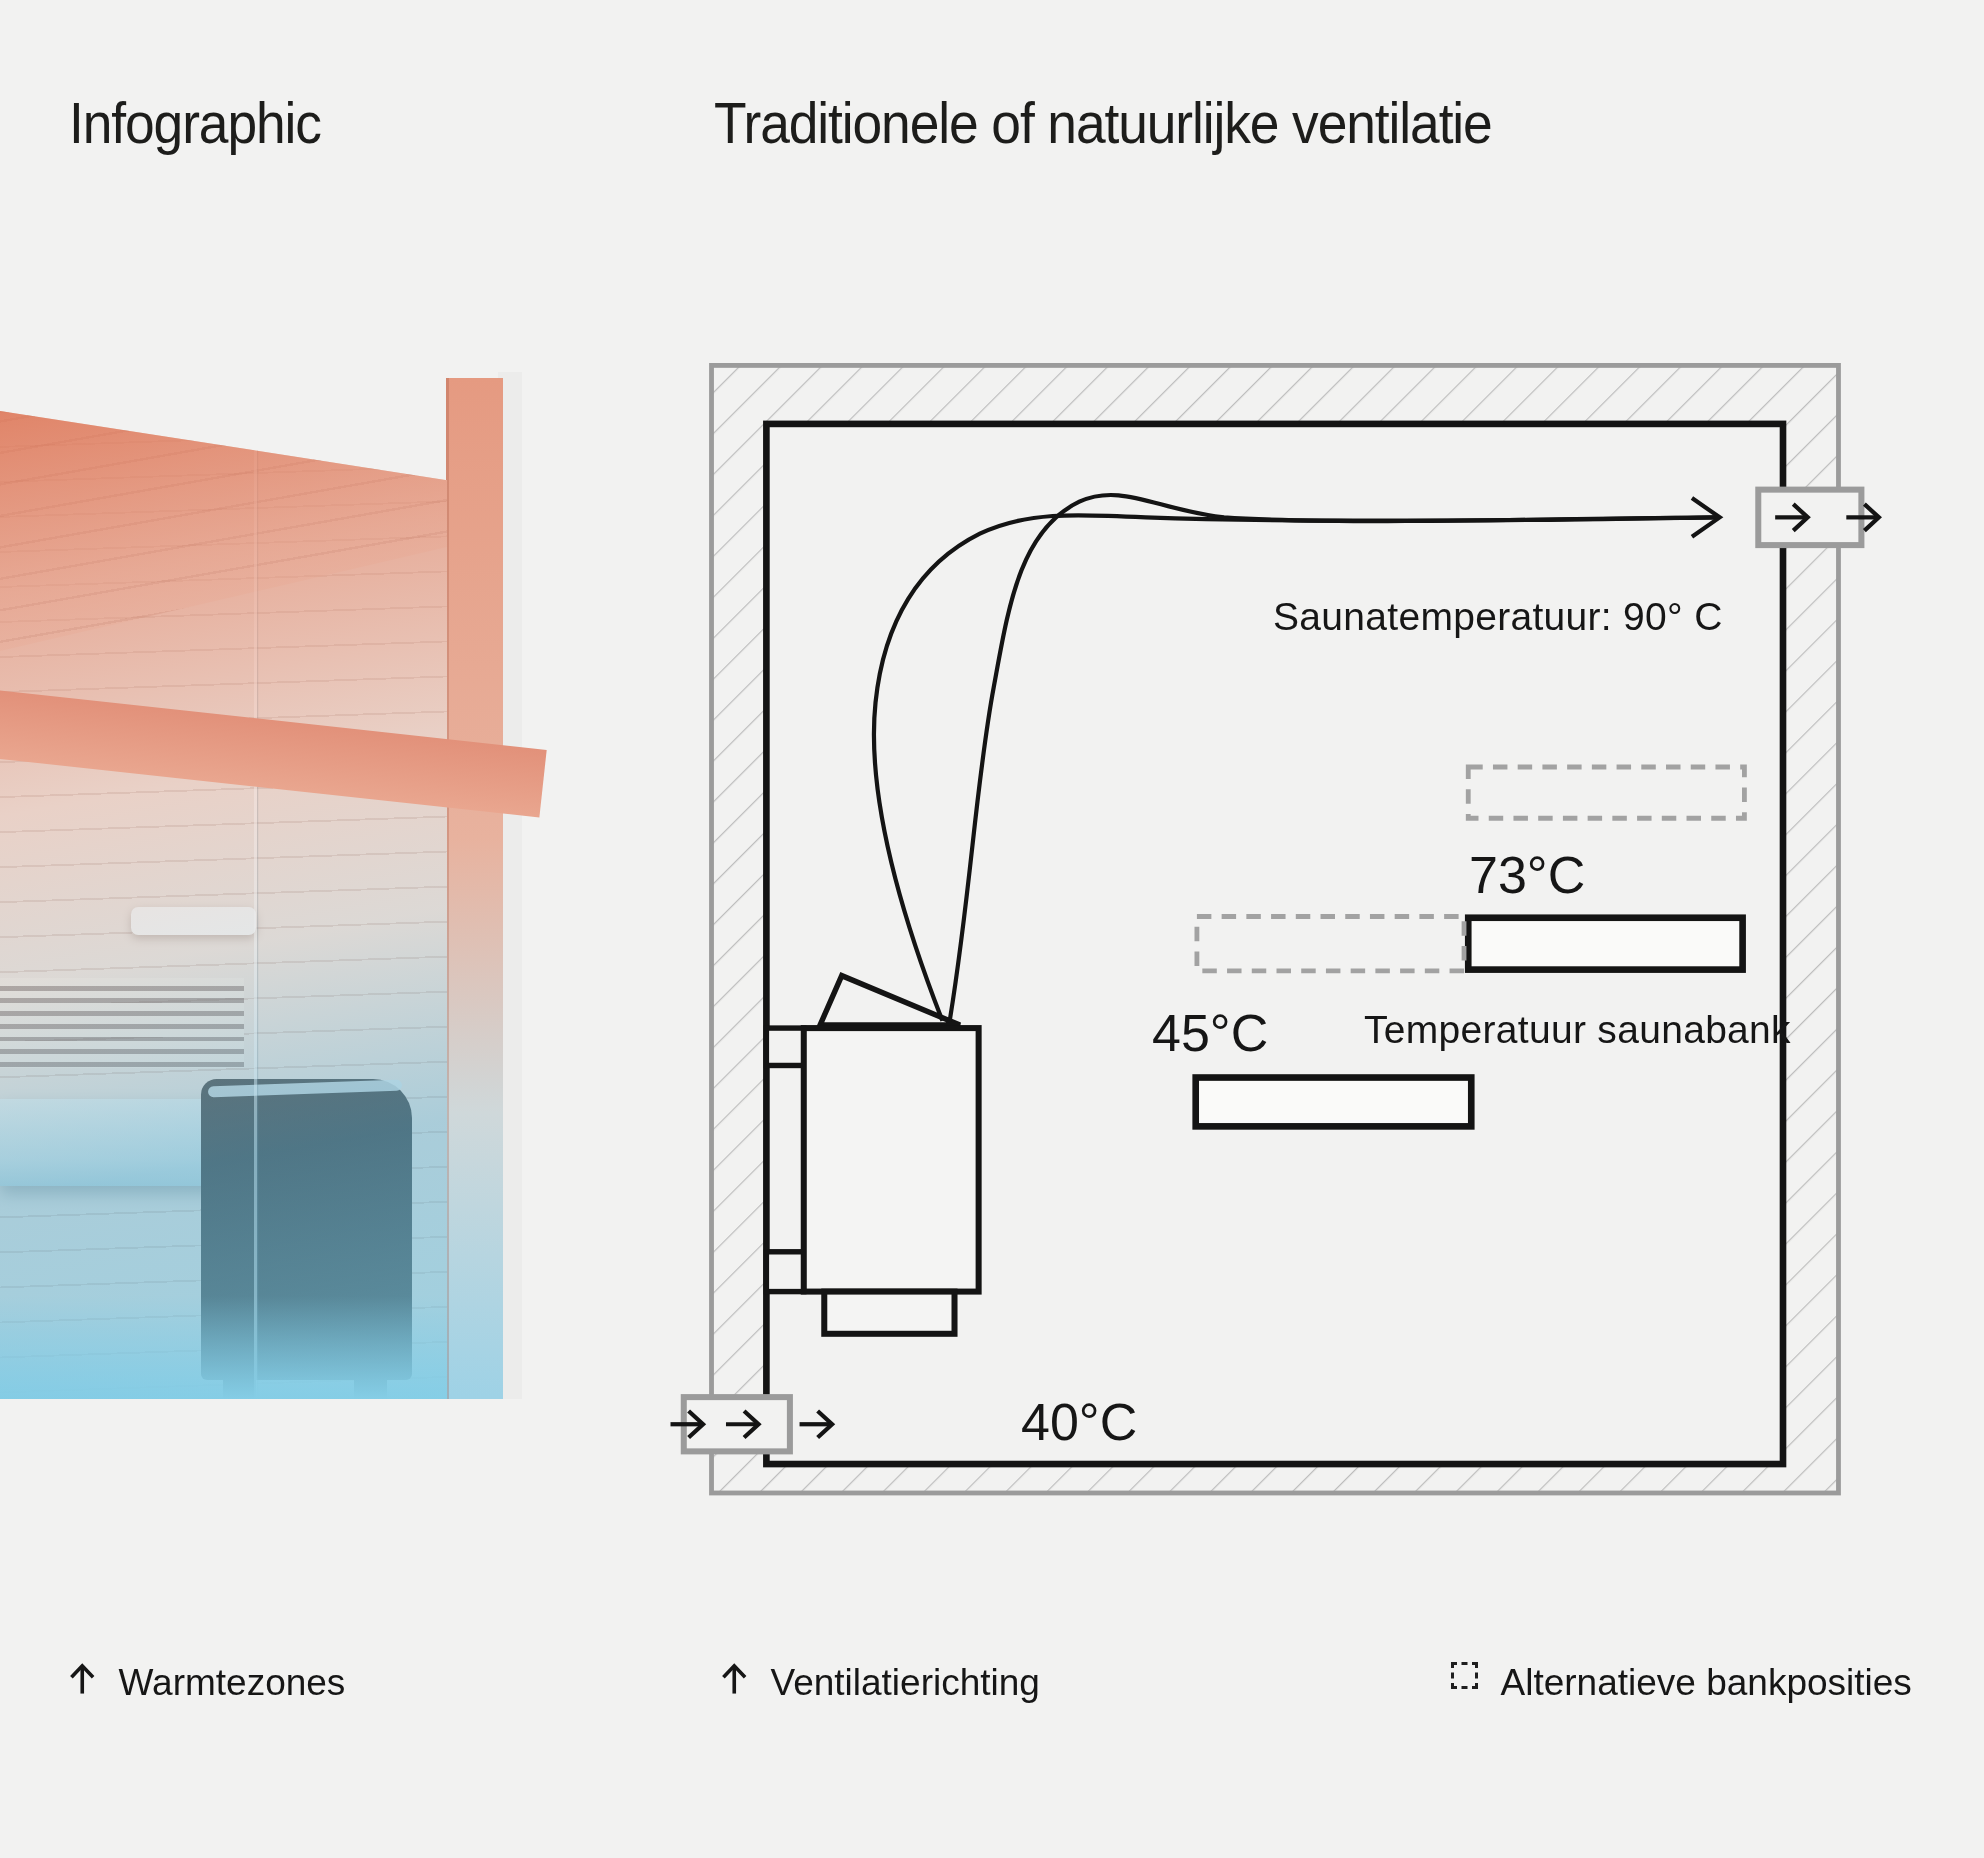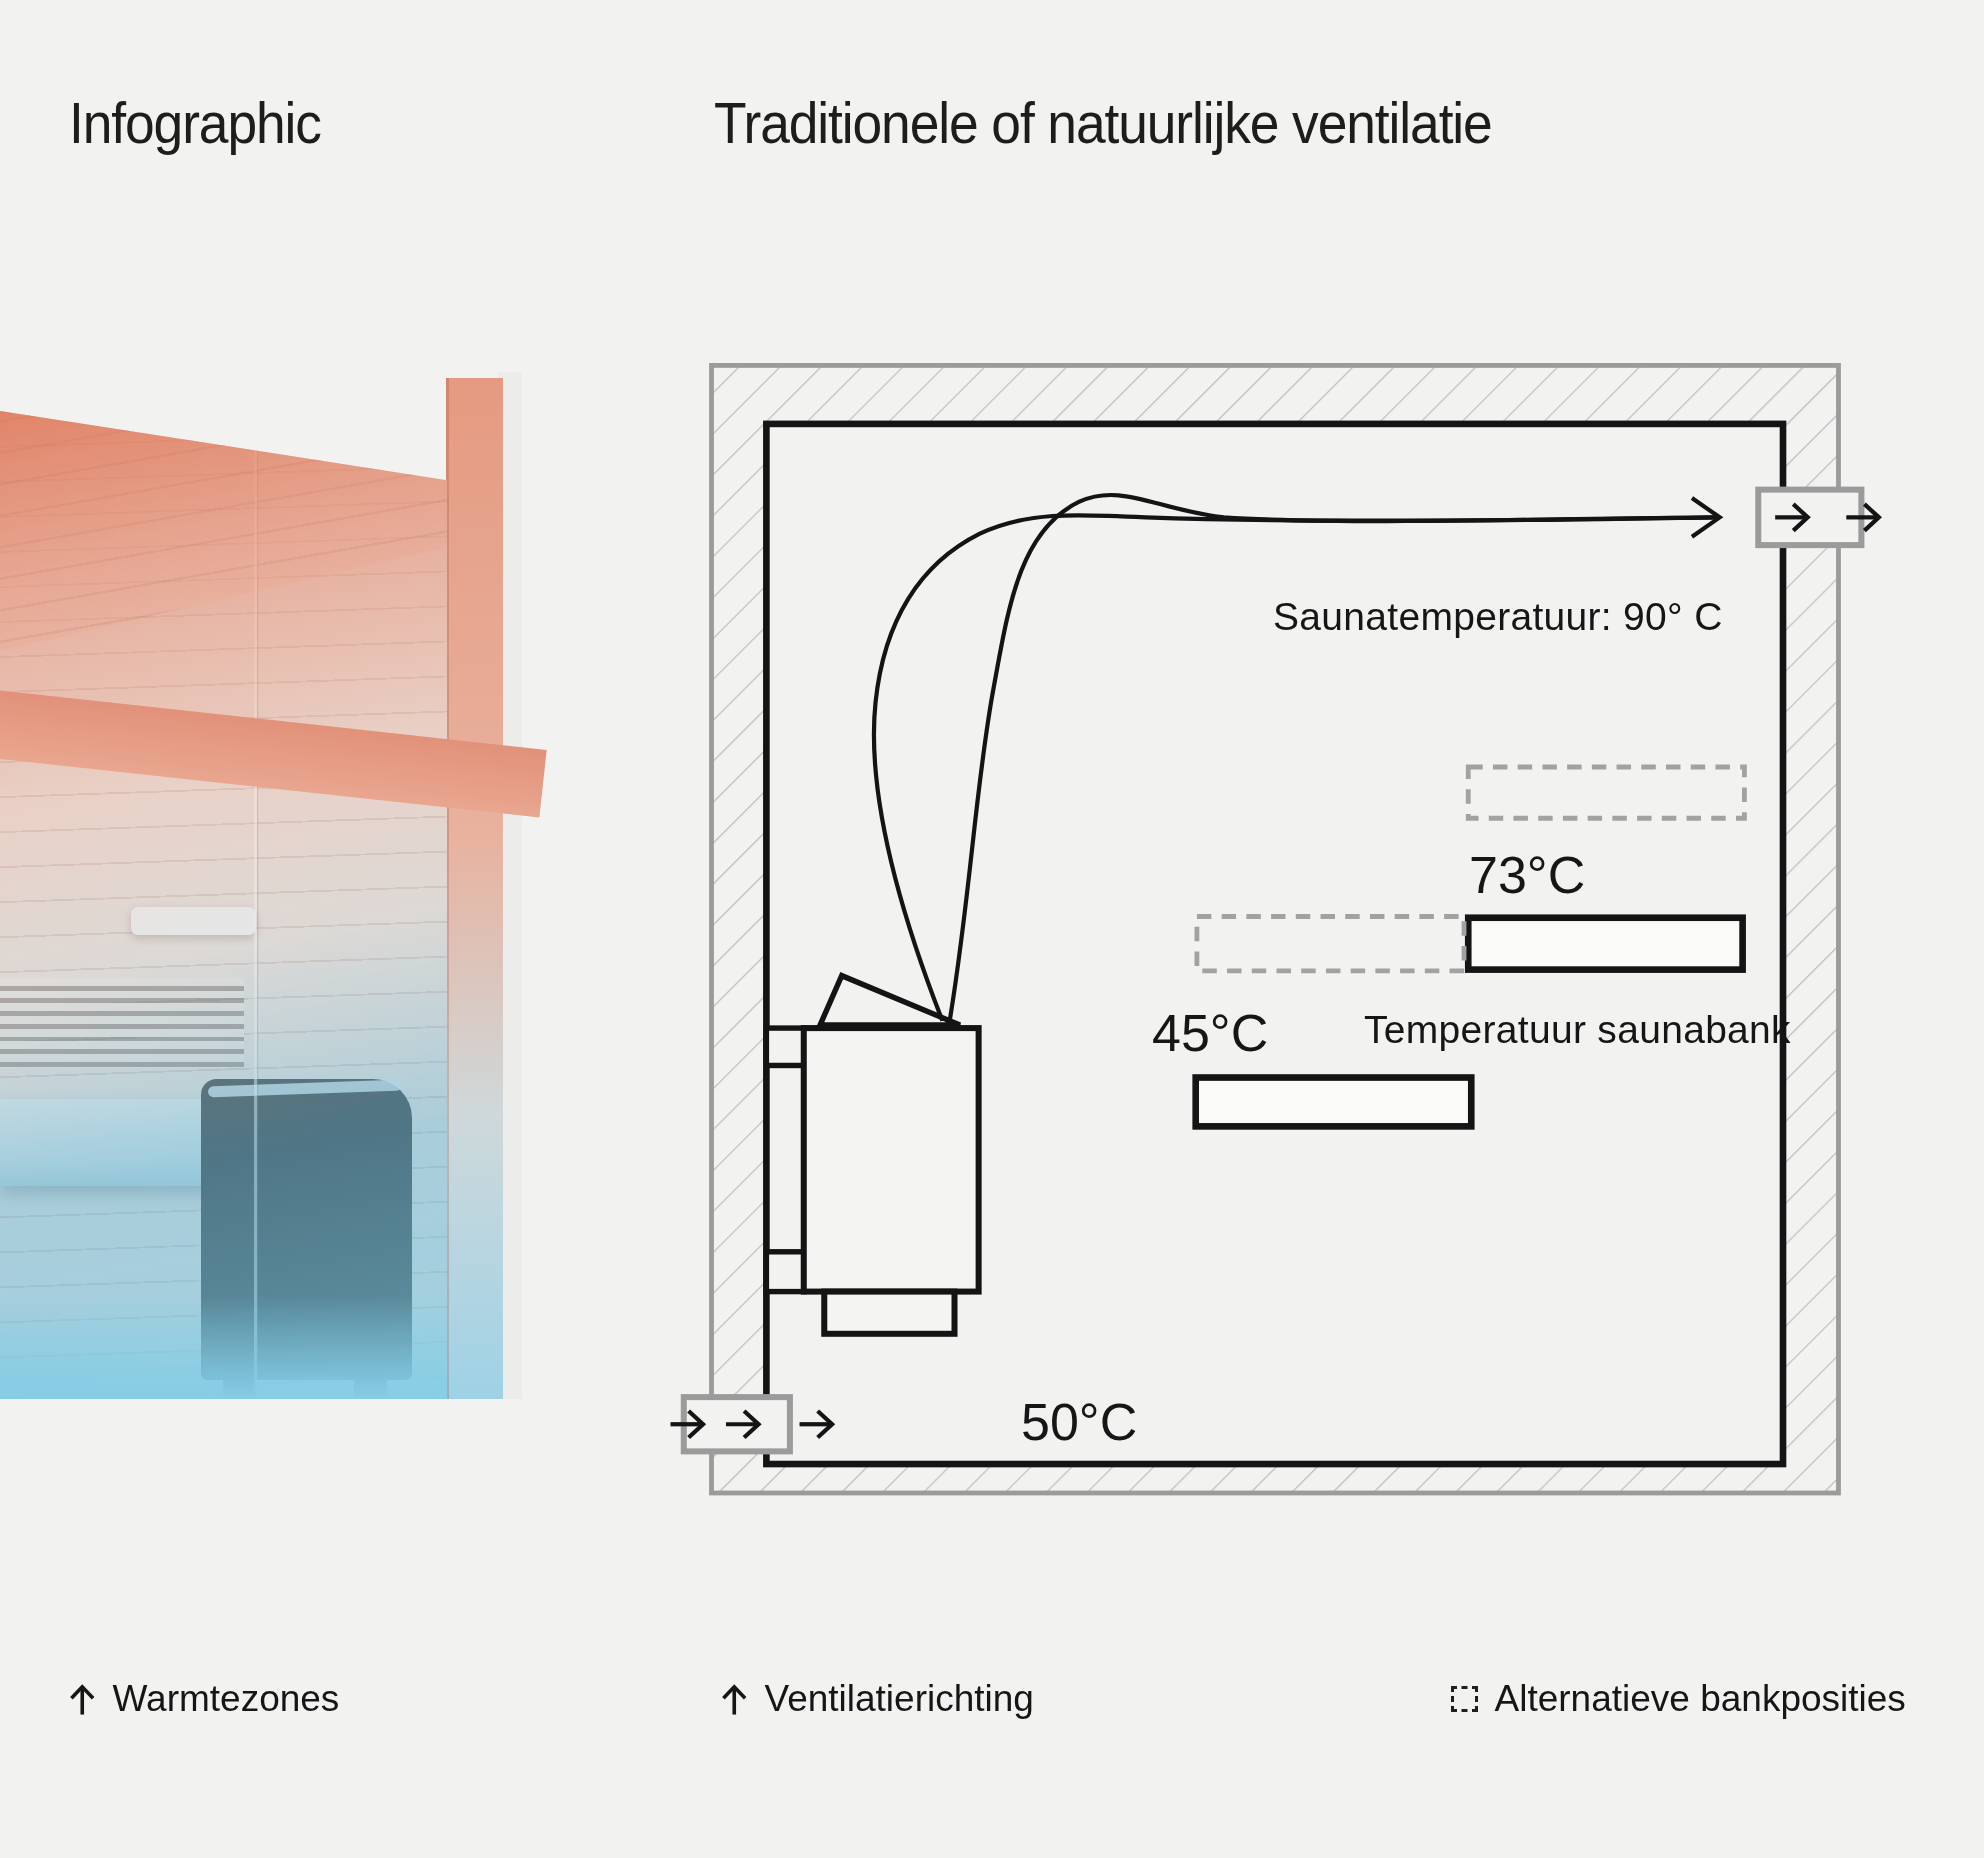--- a/index.html
+++ b/index.html
@@ -13,21 +13,21 @@
   
   .big-title{
     font-size:58px;font-weight:400;letter-spacing:-1.2px;white-space:nowrap;
     transform:scaleX(.92);transform-origin:left top;color:#1d1d1b;
   }
   
   .lbl{white-space:nowrap;color:#161616;}
   .lbl-med{font-size:39px;font-weight:400;letter-spacing:0.3px;}
   .lbl-temp{font-size:52px;font-weight:500;letter-spacing:0;}
   
-  .legend-item{display:flex;align-items:center;gap:17px;margin-top:16px;}
+  .legend-item{display:flex;gap:23px;}
   .legend-item .txt{font-size:37px;font-weight:400;color:#161616;white-space:nowrap;}
   .dashed-box{width:26.5px;height:26.5px;border:3px dashed #1f1f1f;box-sizing:border-box;}
   
   .photo{left:0;top:336px;width:522px;height:1063px;}
   .ph-outer-wall{left:498px;top:36px;width:24px;height:1027px;background:#ececeb;}
   .ph-frame-right{left:446px;top:42px;width:54px;height:1021px;
     background:linear-gradient(180deg,#e59a81 0%,#e8b29e 45%,#cfd8da 72%,#9ed2e6 100%);
     border-left:3.6px solid rgba(150,70,50,.25);}
   .ph-frame-top{left:-14.5px;top:347px;width:564px;height:68px;background:linear-gradient(180deg,#e2917a,#e9a68f);
     transform:rotate(6.2deg);transform-origin:left top;top:353px;}
@@ -150,21 +150,21 @@
     <rect x="1983" y="1787" width="457" height="81" fill="#fafaf9" stroke="#141414" stroke-width="11"></rect>
     <rect x="2435" y="1272" width="458" height="85" fill="none" stroke="#a2a2a2" stroke-width="8" stroke-dasharray="24 17"></rect>
     <rect x="1985" y="1520" width="443" height="90" fill="none" stroke="#a2a2a2" stroke-width="8" stroke-dasharray="24 17"></rect>
   </g>
 </svg>
 
 <div class="abs lbl lbl-med" style="left:1273px;top:595px;">Saunatemperatuur: 90° C</div>
 <div class="abs lbl lbl-temp" style="left:1469px;top:845px;">73°C</div>
 <div class="abs lbl lbl-temp" style="left:1140px;top:1003px;margin-left:12px;">45°C</div>
 <div class="abs lbl lbl-med" style="left:1364px;top:1008px;">Temperatuur saunabank</div>
-<div class="abs lbl lbl-temp" style="left:1021px;top:1392px;">50°C</div>
+<div class="abs lbl lbl-temp" style="left:1021px;top:1392px;">40°C</div>
 
 <div class="abs legend-item" style="left:69px;top:1662px;">
   <svg width="26.5" height="33" viewBox="0 0 44 54" style="position:static;">
     <path d="M22 52 V8" fill="none" stroke="#161616" stroke-width="6"></path>
     <path d="M4 25 L22 6 L40 25" fill="none" stroke="#161616" stroke-width="6"></path>
   </svg>
   <span class="txt">Warmtezones</span>
 </div>
 
 <div class="abs legend-item" style="left:721px;top:1662px;">

